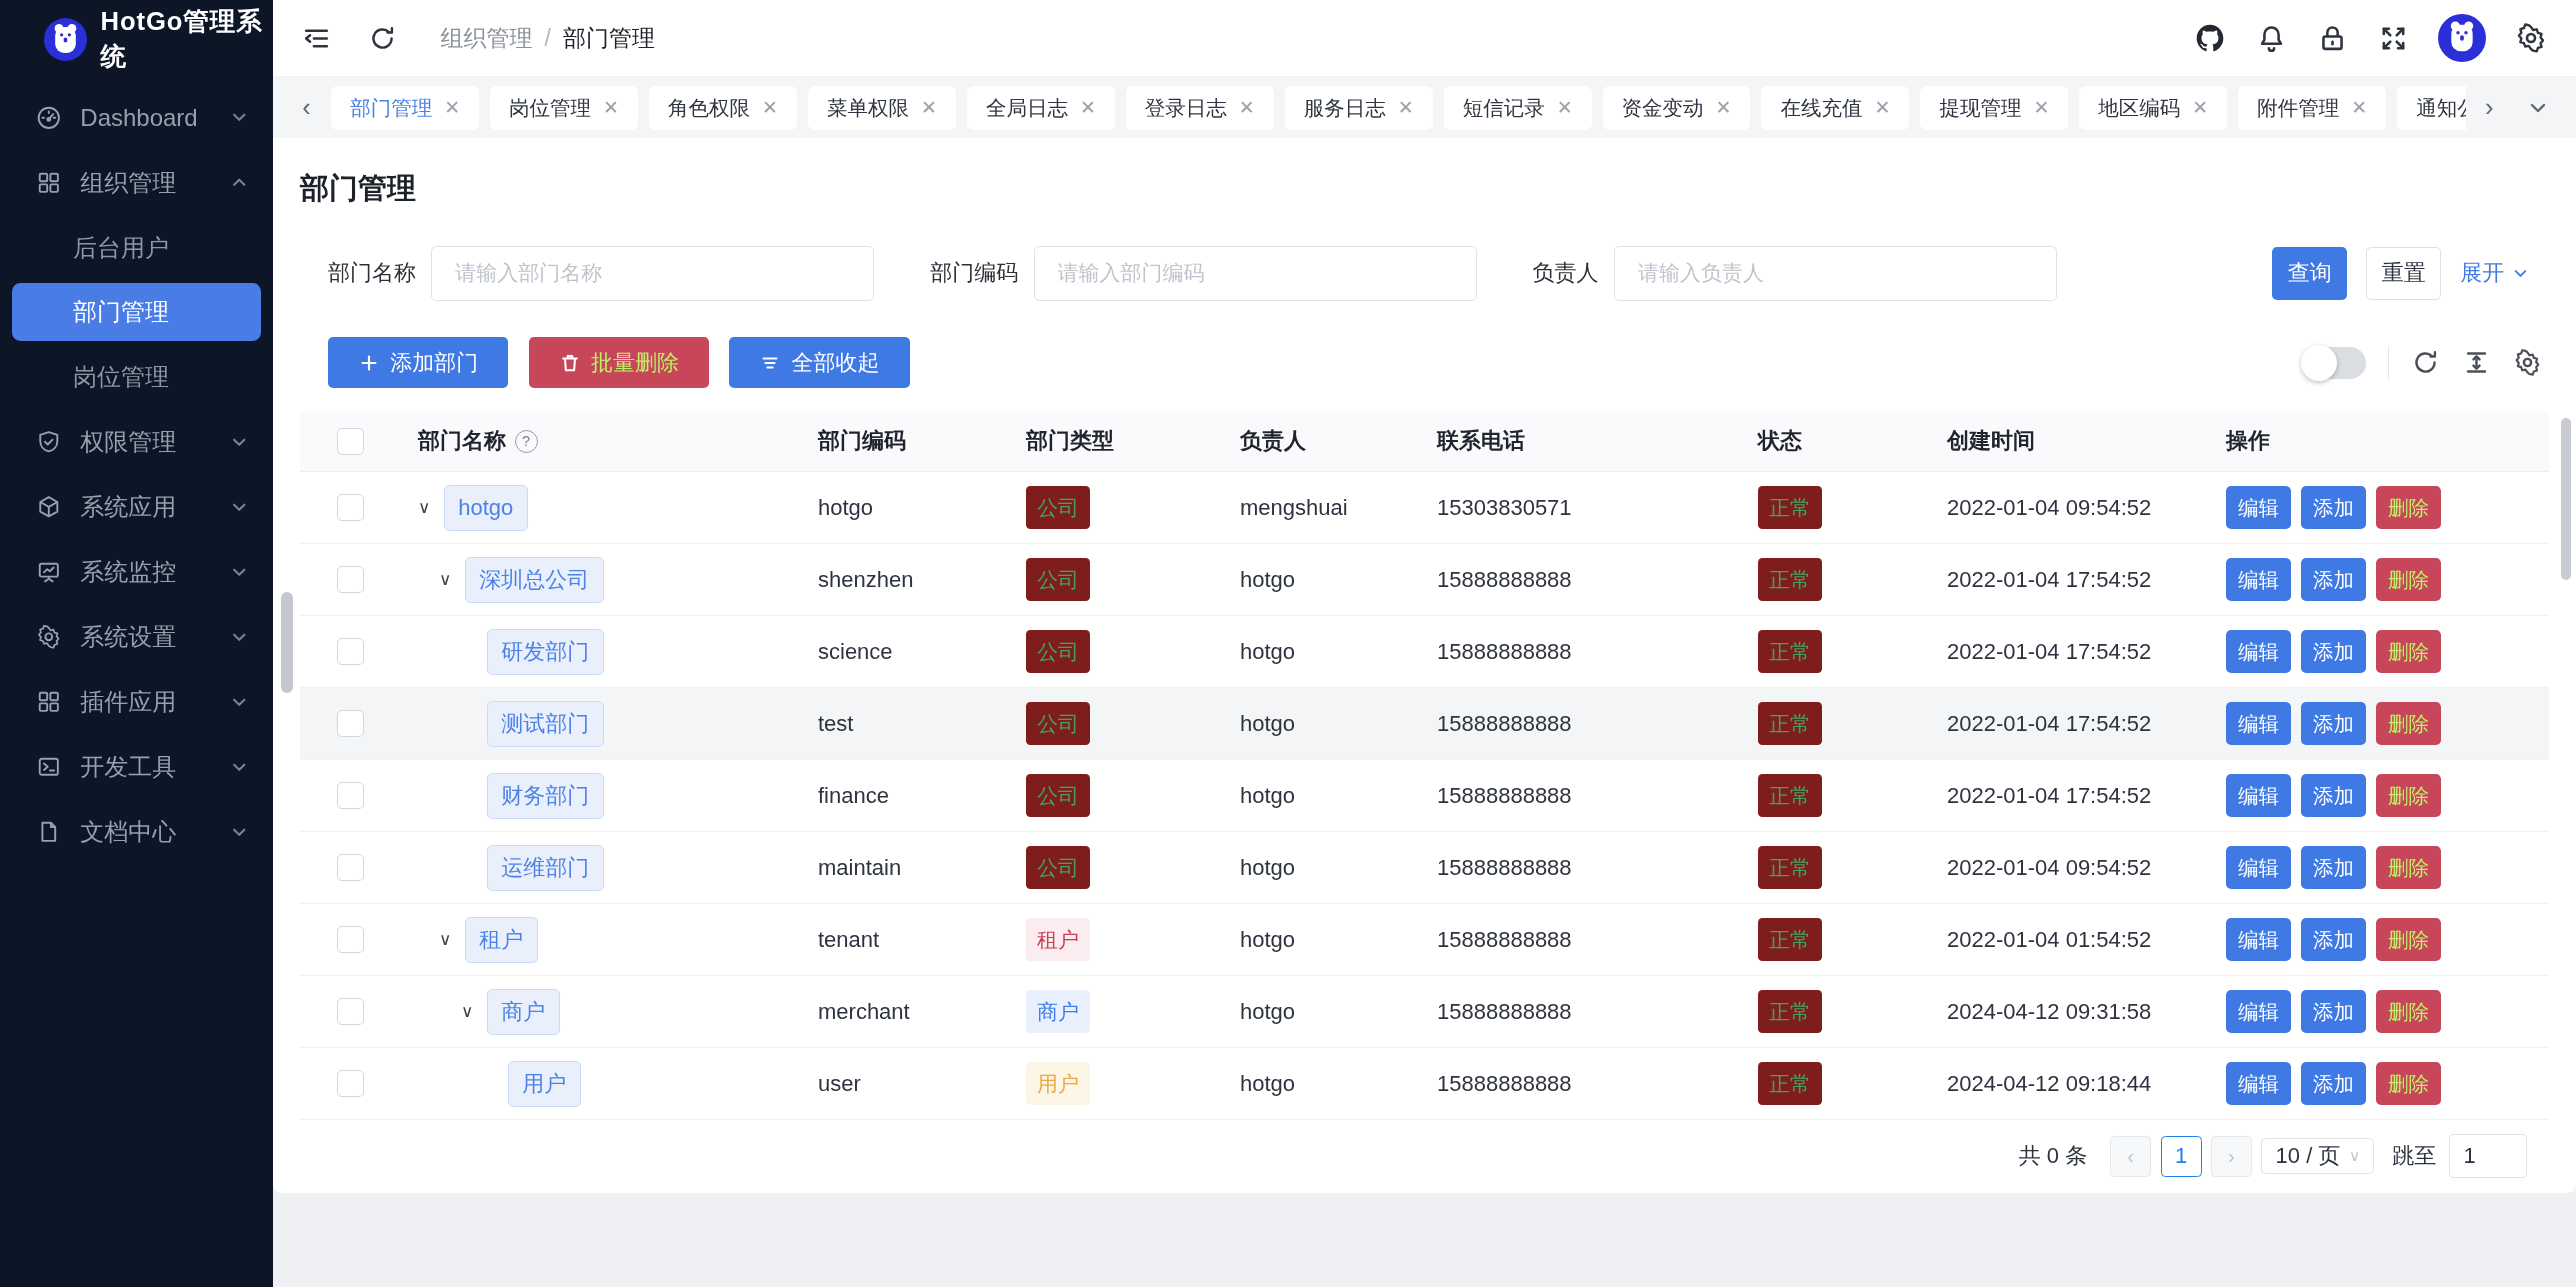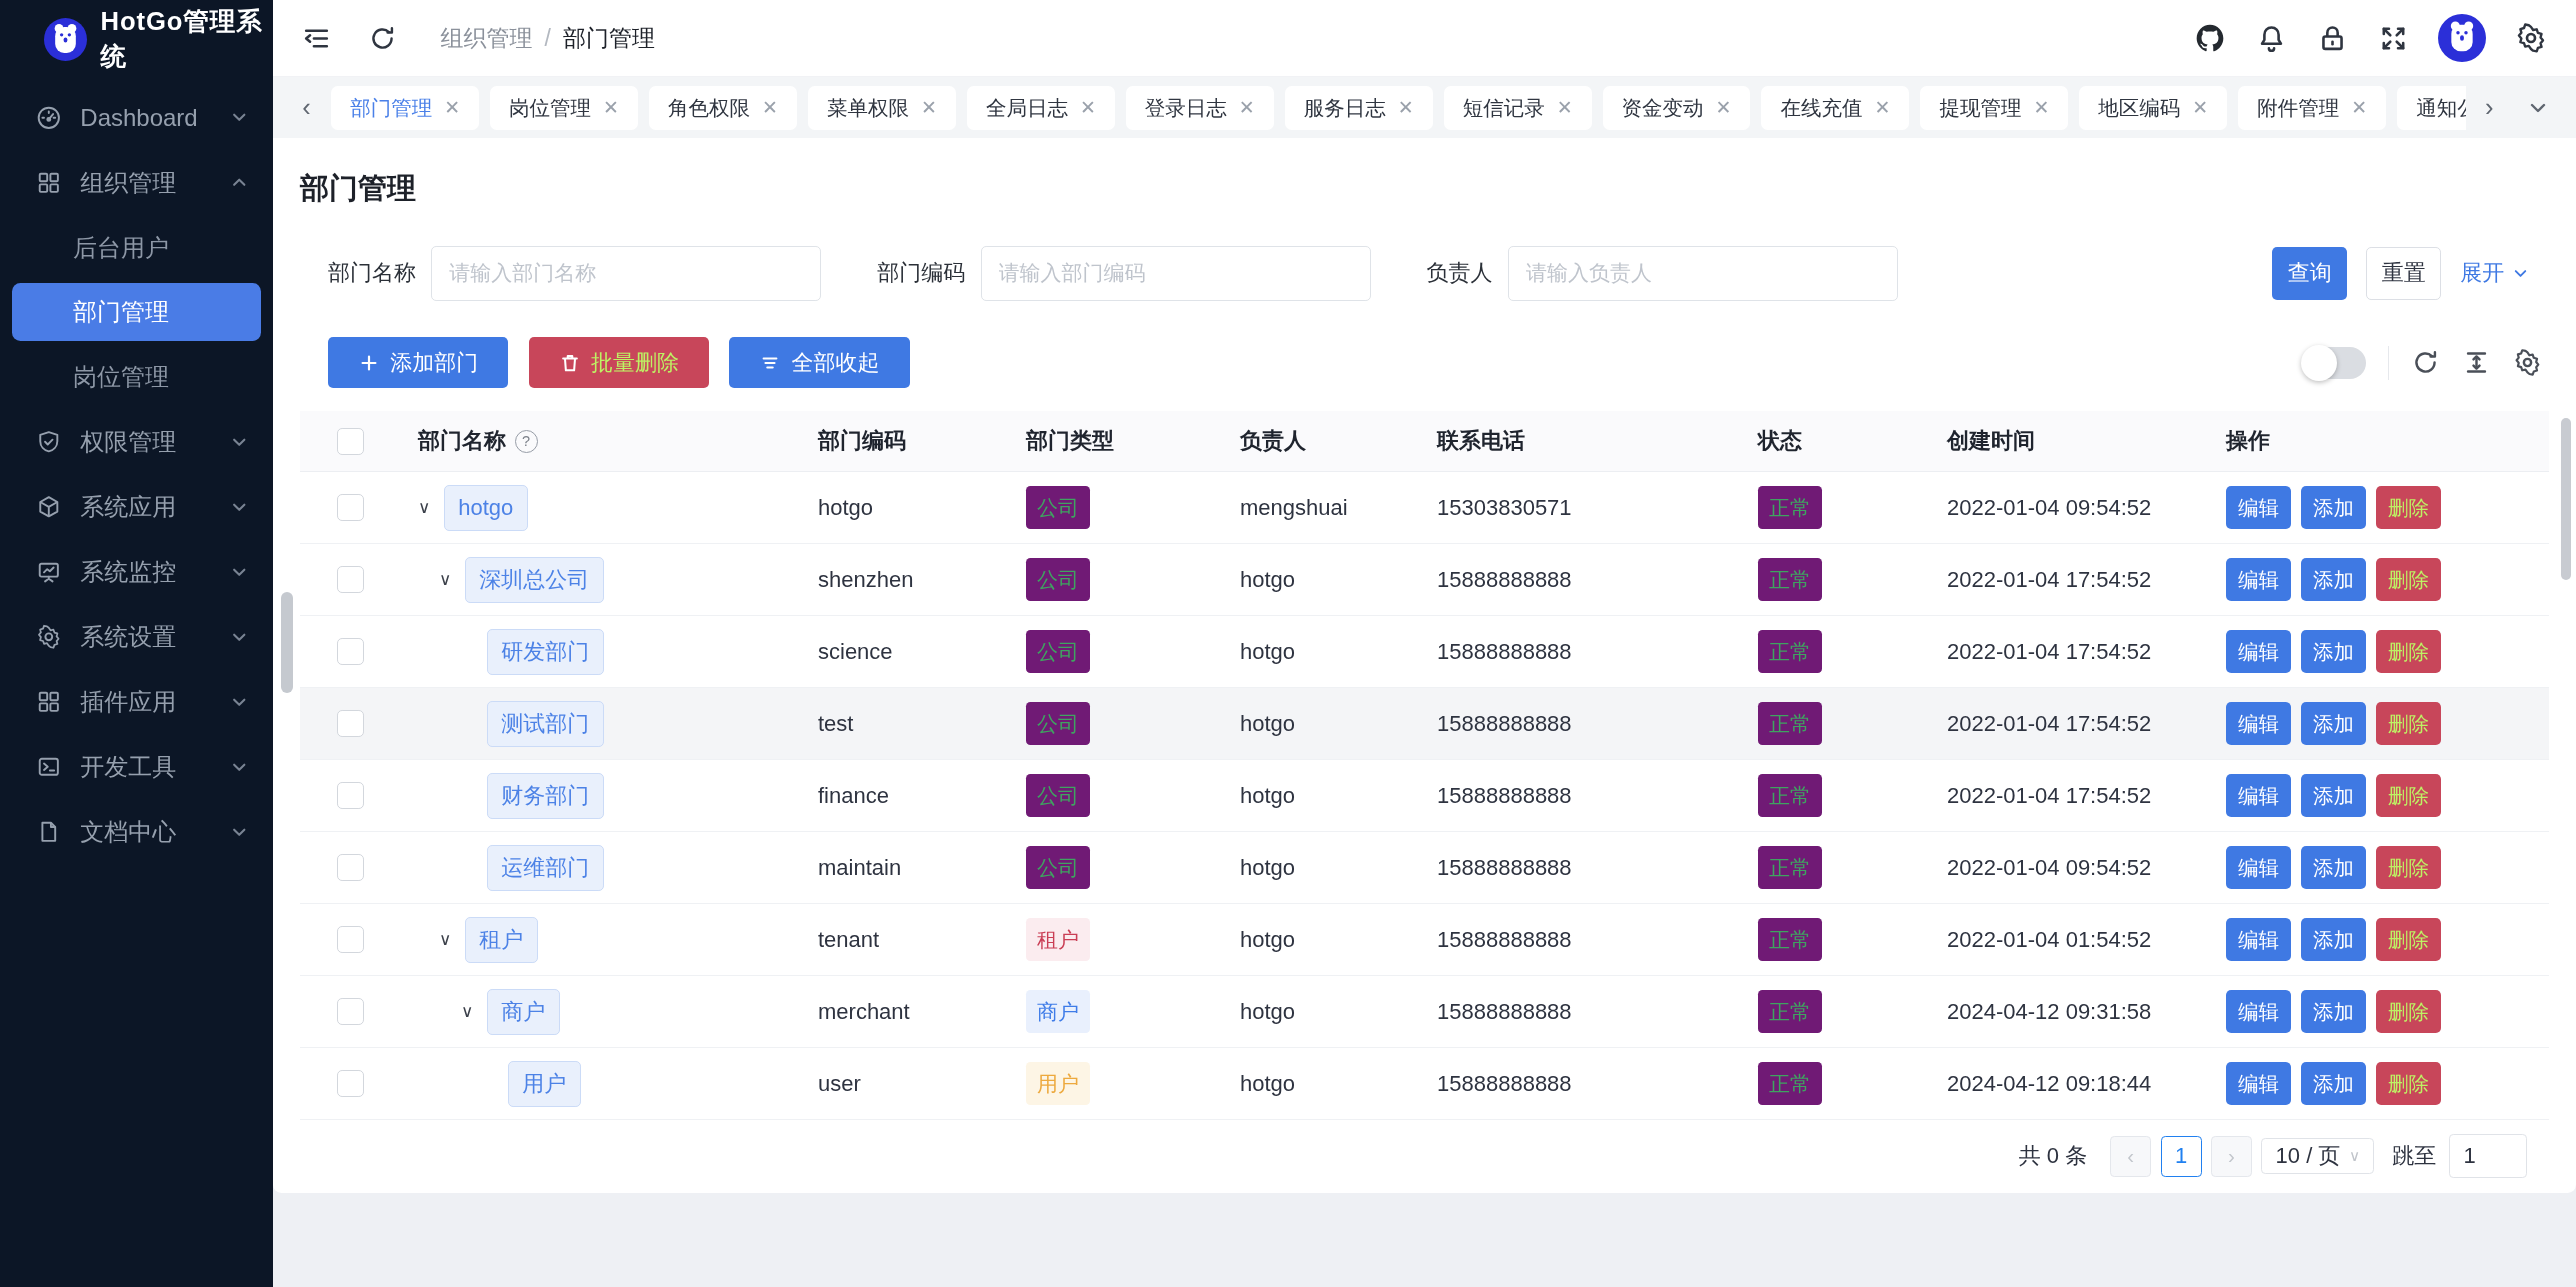--- a/index.html
+++ b/index.html
@@ -44,21 +44,21 @@
   .tb-right { display:flex; align-items:center; gap:22px; margin-left:8.5px; color:#5f6670; }
 
   
   .content { position:absolute; left:273px; right:0; top:138px; bottom:0; background:#eef0f4; }
   .card { position:absolute; left:0; right:0; top:0; height:1055px; background:#fff; border-radius:0 0 8.5px 8.5px; }
   .page-title { position:absolute; left:27px; top:31px; font-size:29px; font-weight:700; color:#1d2129; }
 
   .search-row { position:absolute; left:55px; right:46px; top:107px; height:56px; display:flex; align-items:center; }
   .sg { display:flex; align-items:center; margin-right:56px; }
   .sg label { font-size:22px; color:#2b3038; margin-right:15.3px; white-space:nowrap; }
-  .sg input { width:390px; height:55px; border:0.9px solid #dfe3e8; border-radius:5.1px; font-size:21px; padding:0 17px; color:#8b5cf6; outline:none; font-family:inherit; }
+  .sg input { width:443px; height:55px; border:0.9px solid #dfe3e8; border-radius:5.1px; font-size:21px; padding:0 23px; color:#8b5cf6; outline:none; font-family:inherit; }
   .sg input::placeholder { color:#bfc4cc; }
   .search-btns { position:absolute; right:0; top:0; height:56px; display:flex; align-items:center; gap:19px; }
   .btn { border:none; border-radius:5.1px; font-size:22px; font-family:inherit; cursor:pointer; display:inline-flex; align-items:center; justify-content:center; }
   .btn-primary { background:#3f79e3; color:#ffffff; }
   .btn-plain { background:#fff; color:#2e3340; border:0.9px solid #dcdfe5; }
   .btn-danger { background:#c8465a; color:#bef264; }
   .q-btn { width:75px; height:53px; }
   .expand-link { color:#3f79e3; font-size:22px; display:flex; align-items:center; gap:6.8px; cursor:pointer; }
 
   .toolbar-row { position:absolute; left:55px; right:34px; top:199px; height:51px; display:flex; align-items:center; }
@@ -77,21 +77,21 @@
   .tr.row.hl { background:#f4f5f7; }
   .cb { width:27px; height:27px; border:1.7px solid #d3d7dd; border-radius:5.1px; background:#fff; margin-left:37px; cursor:pointer; }
   .name-head { display:flex; align-items:center; gap:8.5px; }
   .help { width:23px; height:23px; border:1.7px solid #979da7; border-radius:50%; color:#7d828b; font-size:14.5px; font-weight:400; display:flex; align-items:center; justify-content:center; }
   .name-cell { display:flex; align-items:center; }
   .ind0{width:0} .ind1{width:21px} .ind2{width:43px} .ind3{width:64px}
   .rchev { width:25.6px; color:#3b404a; font-size:17px; cursor:pointer; flex:0 0 auto; }
   .nochev { width:25.6px; flex:0 0 auto; }
   .name-tag { background:#e9f0fc; border:0.9px solid #cbdbf7; color:#4c82e6; border-radius:5.1px; height:46px; padding:0 13.6px; display:inline-flex; align-items:center; font-size:22px; cursor:pointer; }
   .tag { border-radius:4.3px; height:43px; padding:0 11px; display:inline-flex; align-items:center; font-size:21px; }
-  .tag[data-kind="success"] { background:#701a75; color:#3fa360; }
+  .tag[data-kind="success"] { background:#7f1d1d; color:#3fa360; }
   .tag[data-kind="error"]   { background:#fbecef; color:#ca3e55; }
   .tag[data-kind="info"]    { background:#e9f0fd; color:#3f7ce8; }
   .tag[data-kind="warning"] { background:#fdf5e5; color:#eda93e; }
   .act-cell { display:flex; gap:10px; }
   .a-btn { height:43px; padding:0 12px; font-size:20.5px; border-radius:5.1px; }
 
   
   .pager { position:absolute; right:49px; top:996px; height:44px; display:flex; align-items:center; gap:9.4px; font-size:22px; color:#2e3340; }
   .pg-total { margin-right:13.6px; }
   .pg-btn { width:41px; height:41px; border:0.9px solid #e4e7ec; background:#f7f8fa; border-radius:4.3px; color:#c2c6cc; display:flex; align-items:center; justify-content:center; font-size:20.5px; cursor:pointer; }

